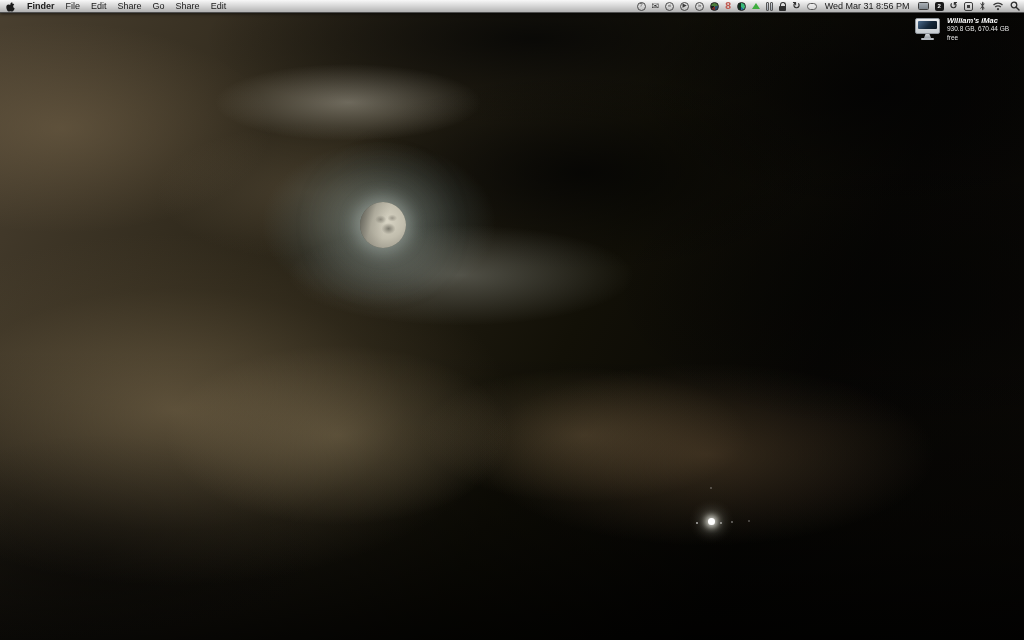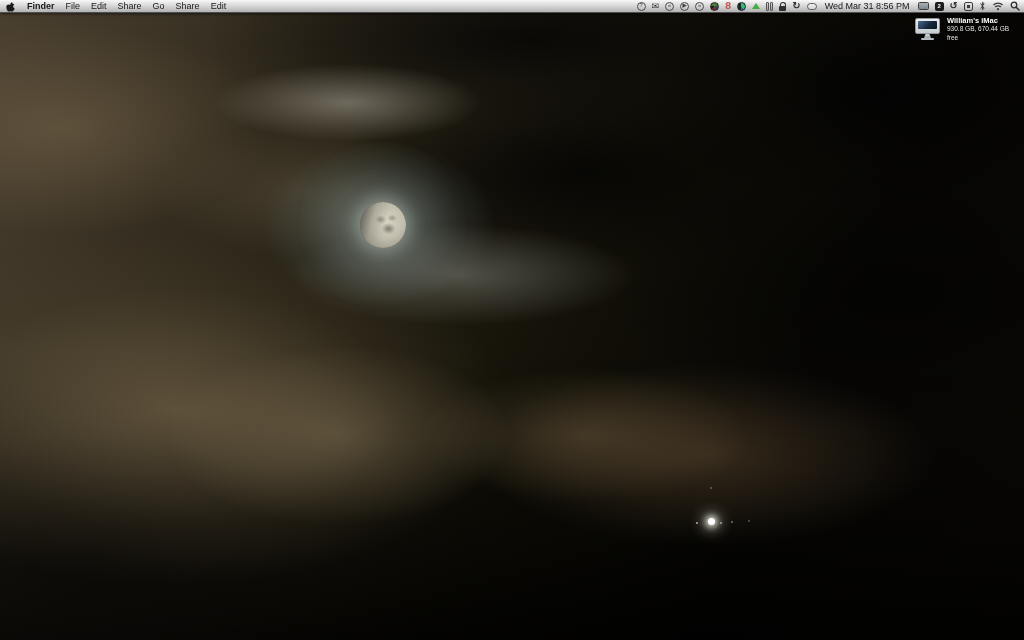--- a/index.html
+++ b/index.html
@@ -93,21 +93,21 @@
       display:inline-flex; align-items:center; justify-content:center; font-size:6px; font-weight:bold; }
   .scrshare { width:9px; height:9px; border:1px solid #3c3c3c; border-radius:2px;
       display:inline-flex; align-items:center; justify-content:center; }
   .scrshare i { width:3px; height:3px; background:#3c3c3c; }
 
   
   .volumes { position:absolute; top:16px; right:4px; width:106px; z-index:5; }
   .vol-row { display:flex; align-items:center; gap:6px; margin-bottom:6px; cursor:default; }
   .vol-icon { width:27px; height:26px; display:flex; flex-direction:column; align-items:center; justify-content:center; }
   .vol-text { flex:1; }
-  .vol-name { font-size:7.5px; font-weight:bold; color:#ffffff; text-shadow:0 1px 1px rgba(0,0,0,0.85); line-height:1.2; }
+  .vol-name { font-size:7.5px; font-weight:bold; color:#ffffff; text-shadow:0 1px 1px rgba(0,0,0,0.85); line-height:1.2;font-style:italic; }
   .vol-info { font-size:6.5px; color:#e6e6e6; text-shadow:0 1px 1px rgba(0,0,0,0.85); line-height:1.25; }
 
   
   .imac-screen { width:25px; height:16px; background:linear-gradient(#eceef0,#c6cbd0); border:1px solid #8f959c; border-radius:2px; position:relative; }
   .imac-display { position:absolute; top:2px; left:2px; right:2px; height:8px; border-radius:1px;
       background:linear-gradient(135deg, #4a6a8c 0%, #16293c 55%, #0a1520 100%); }
   .imac-stand { width:7px; height:4px; background:linear-gradient(#d4d7da,#9da3a9);
       clip-path:polygon(22% 0, 78% 0, 100% 100%, 0 100%); }
   .imac-base { width:13px; height:2px; background:#b4b9bf; border-radius:1px; }
 

